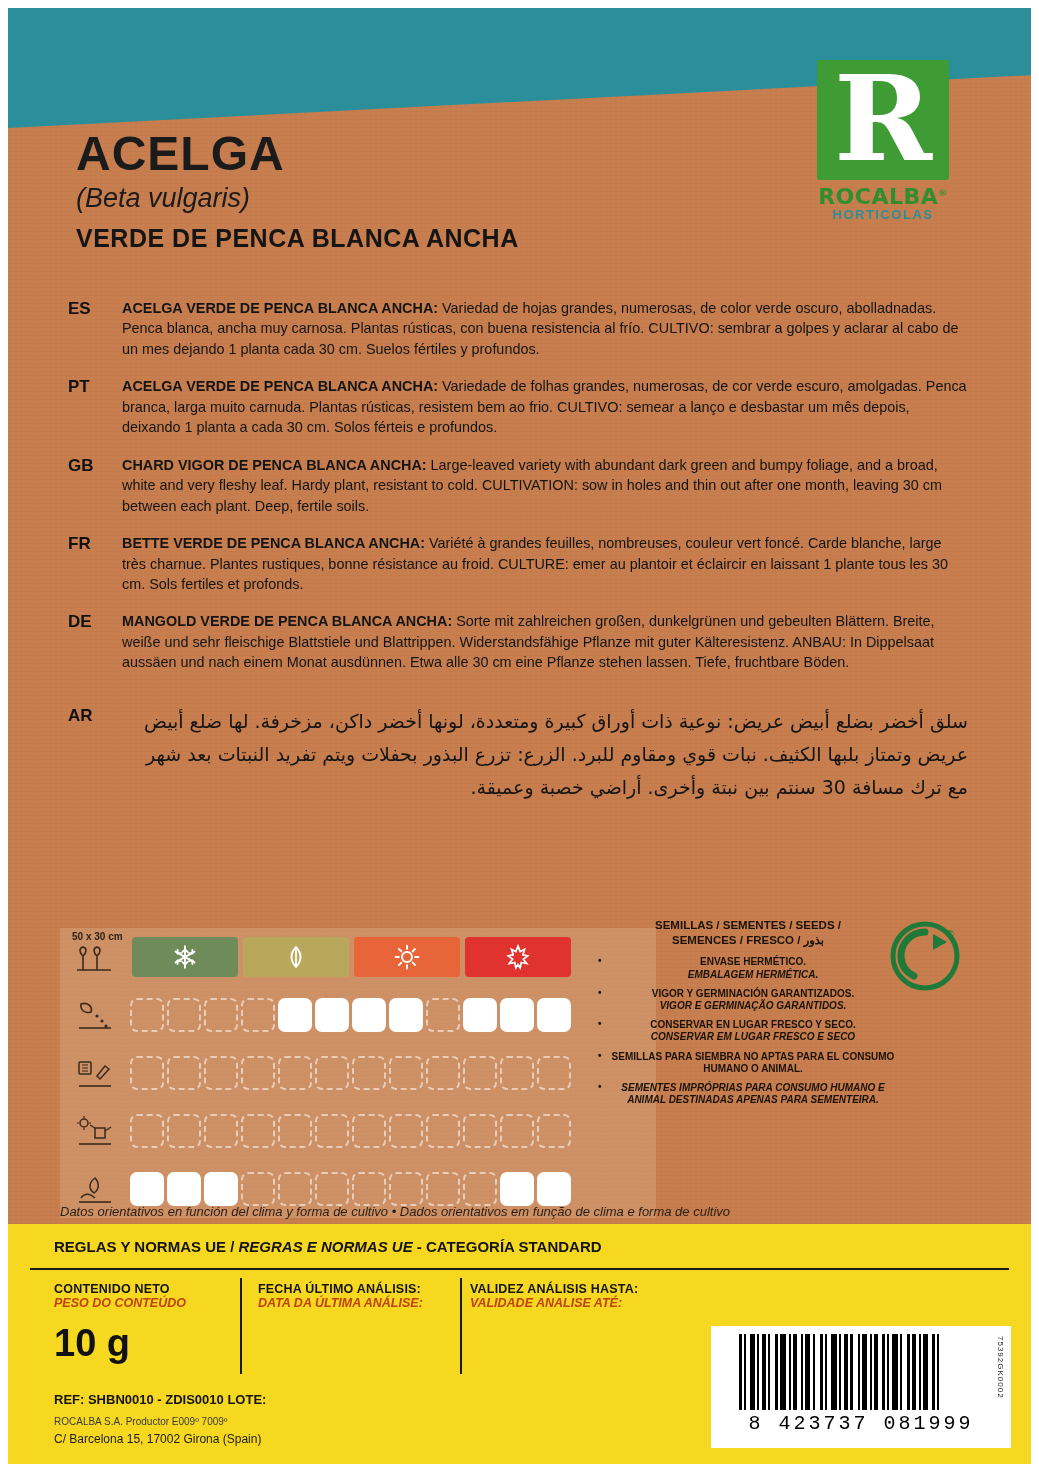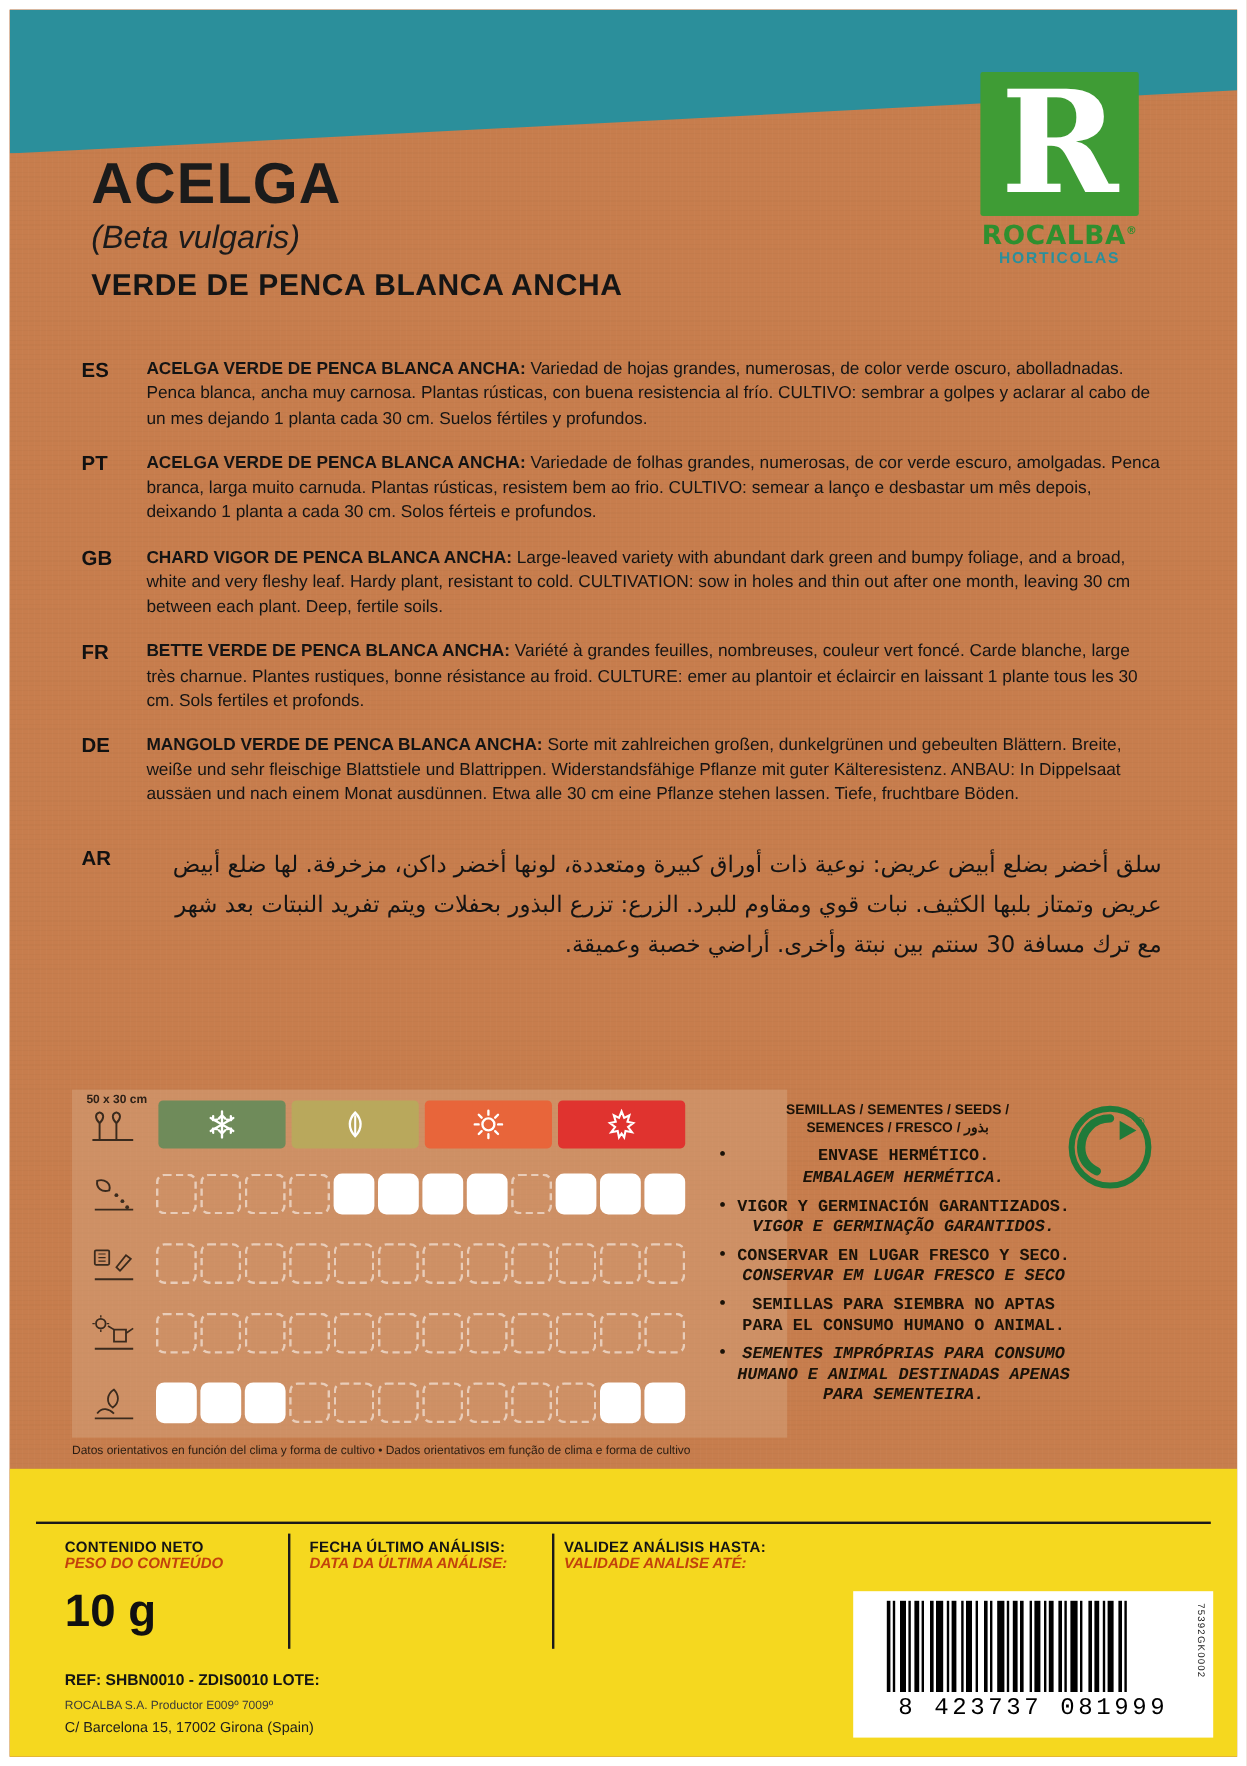--- a/index.html
+++ b/index.html
@@ -146,21 +146,21 @@
     font-size: 19px;
     line-height: 1.75;
     font-family: "DejaVu Sans", sans-serif;
     color: #141414;
   }
   .lang-row.ar { margin-top: 32px; }
 
   
   .panel {
     position: absolute;
-    left: 52px; top: 900px;
+    left: 52px; top: 920px;
     width: 596px; height: 290px;
     background: rgba(214,168,130,0.45);
     z-index: 5;
   }
   .panel-grid {
     position: absolute; inset: 0;
     display: grid;
     grid-template-columns: 70px 1fr;
     grid-template-rows: 58px 1fr 1fr 1fr 1fr;
   }
@@ -189,44 +189,44 @@
   .seasons .season-bar { width: 106px; }
   .s-winter { background: #6f8b5a; }
   .s-spring { background: #b9a85c; }
   .s-summer { background: #e8653a; }
   .s-autumn { background: #e0332f; }
 
   .panel-foot {
     position: absolute;
     left: 52px; top: 1196px;
     width: 900px;
-    font-size: 10px;
+    font-size: 13px;
+    font-style: italic;
     color: #2a1d13;
     z-index: 5;
   }
 
   
   .info {
     position: absolute;
     left: 590px; top: 910px;
     width: 300px;
     z-index: 5;
     color: #1a1208;
     text-align: center;
   }
   .info-title {
     font-size: 11.5px; font-weight: bold; line-height: 1.28;
     margin-bottom: 9px;
   }
   .info ul { margin: 0; padding: 0; list-style: none; }
   .info li {
-    font-size: 14px; line-height: 1.22;
+    font-size: 10px; line-height: 1.22;
     margin-bottom: 7px; padding-left: 10px; position: relative;
     font-weight: bold;
-    font-family: Liberation Mono, monospace;
   }
   .info li::before {
     content: "•"; position: absolute; left: 0; top: -1px;
   }
   .info li i { font-weight: bold; font-style: italic; }
 
   .recycle {
     position: absolute;
     right: 70px; top: 912px;
     width: 72px; height: 72px;
@@ -539,20 +539,23 @@
         <circle cx="36" cy="36" r="32" fill="none" stroke="#1f7a3a" stroke-width="5"></circle>
         <path d="M36 12 C22 12 12 23 12 36 C12 45 17 52 25 56" fill="none" stroke="#1f7a3a" stroke-width="7" stroke-linecap="round"></path>
         <path d="M44 14 L58 22 L44 30 Z" fill="#1f7a3a"></path>
         <text x="56" y="18" font-size="10" fill="#1f7a3a" font-family="DejaVu Sans, sans-serif">®</text>
       </svg>
     </div>
 
   </div>
 
   <div class="footer">
+    <div class="footer-rules">
+      <span>REGLAS Y NORMAS UE / </span><i>REGRAS E NORMAS UE</i><span> - CATEGORÍA STANDARD</span>
+    </div>
     <div class="footer-hr"></div>
 
     <div class="vline v1"></div>
     <div class="vline v2"></div>
 
     <div class="col-neto">
       <div class="lbl">CONTENIDO NETO</div>
       <div class="lbl-it">PESO DO CONTEÚDO</div>
       <div class="weight">10 g</div>
     </div>

